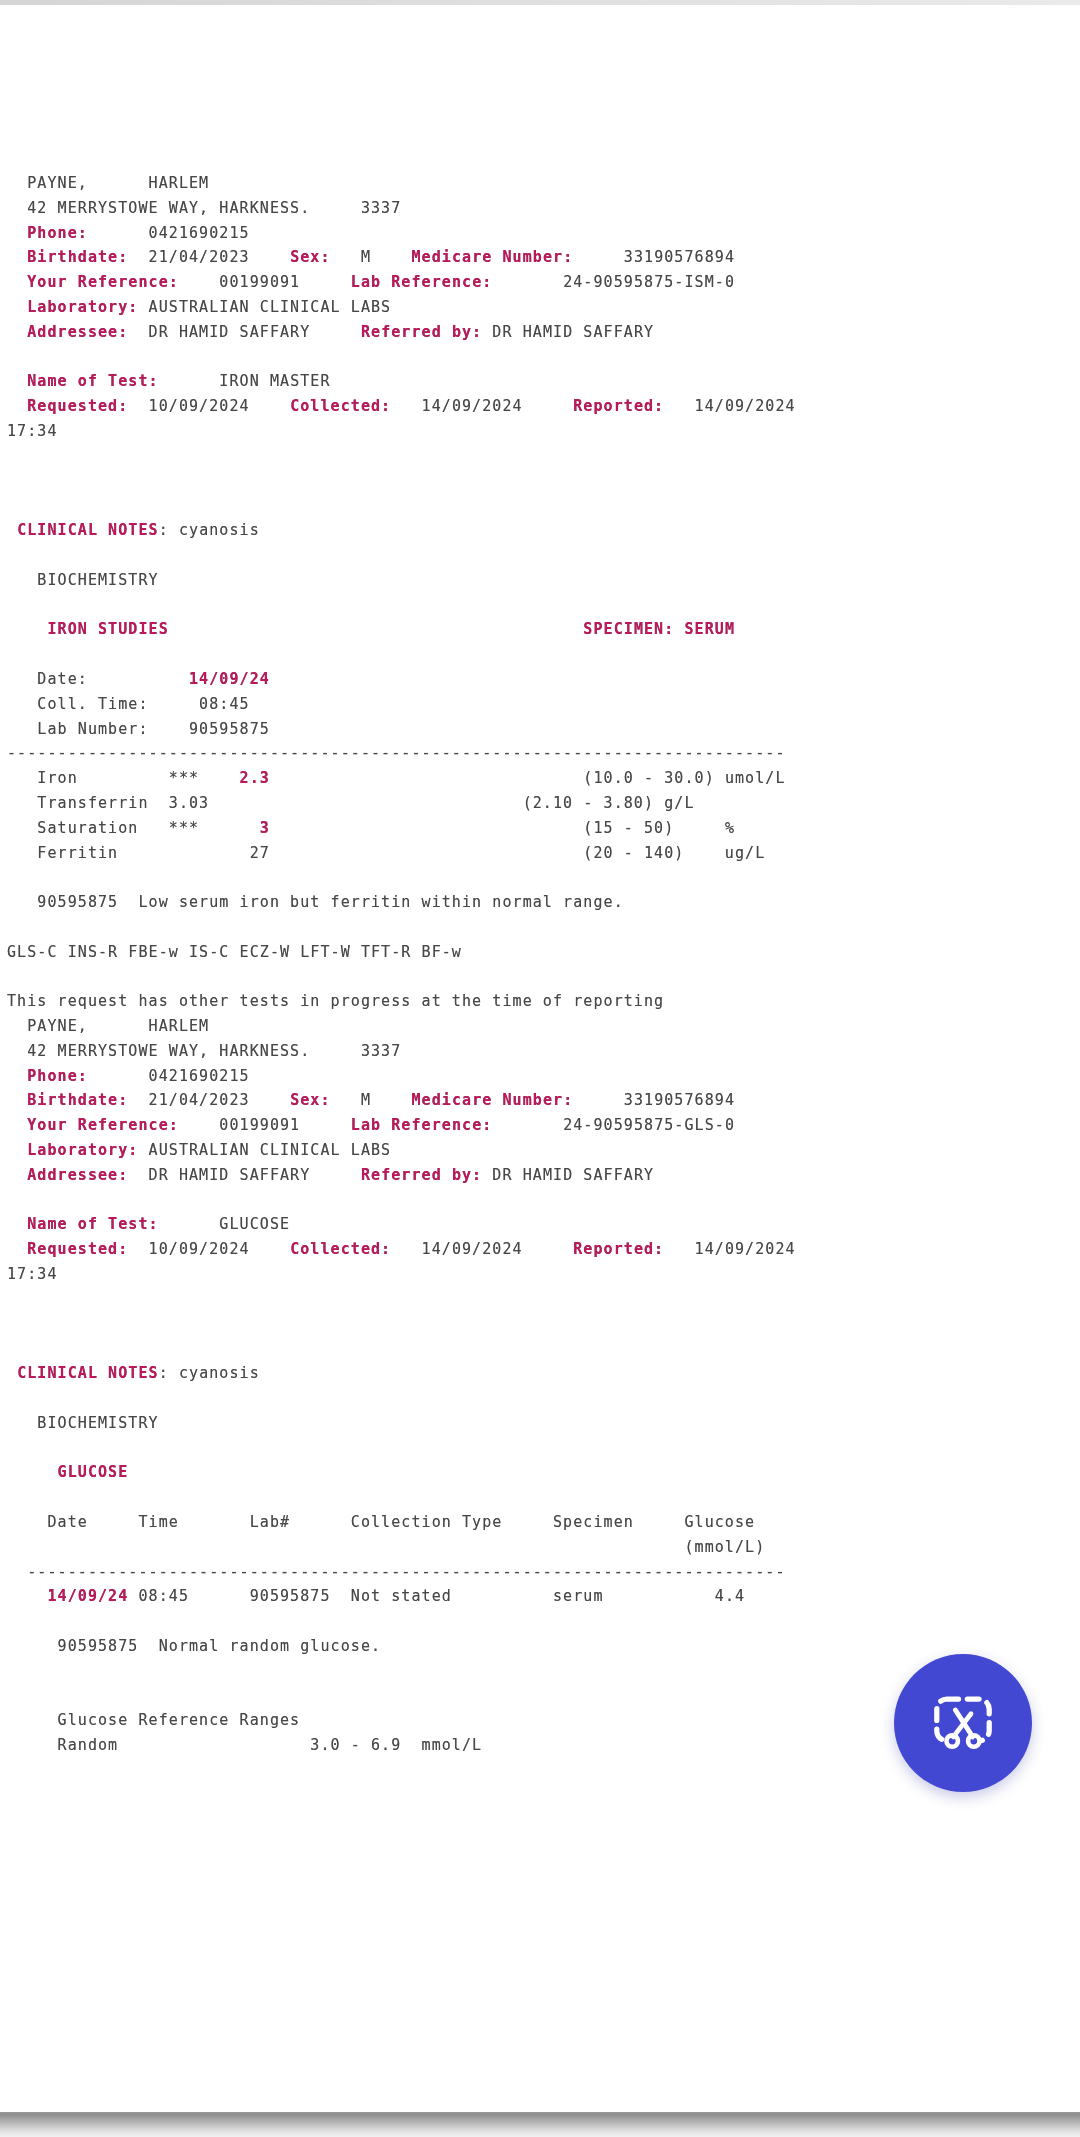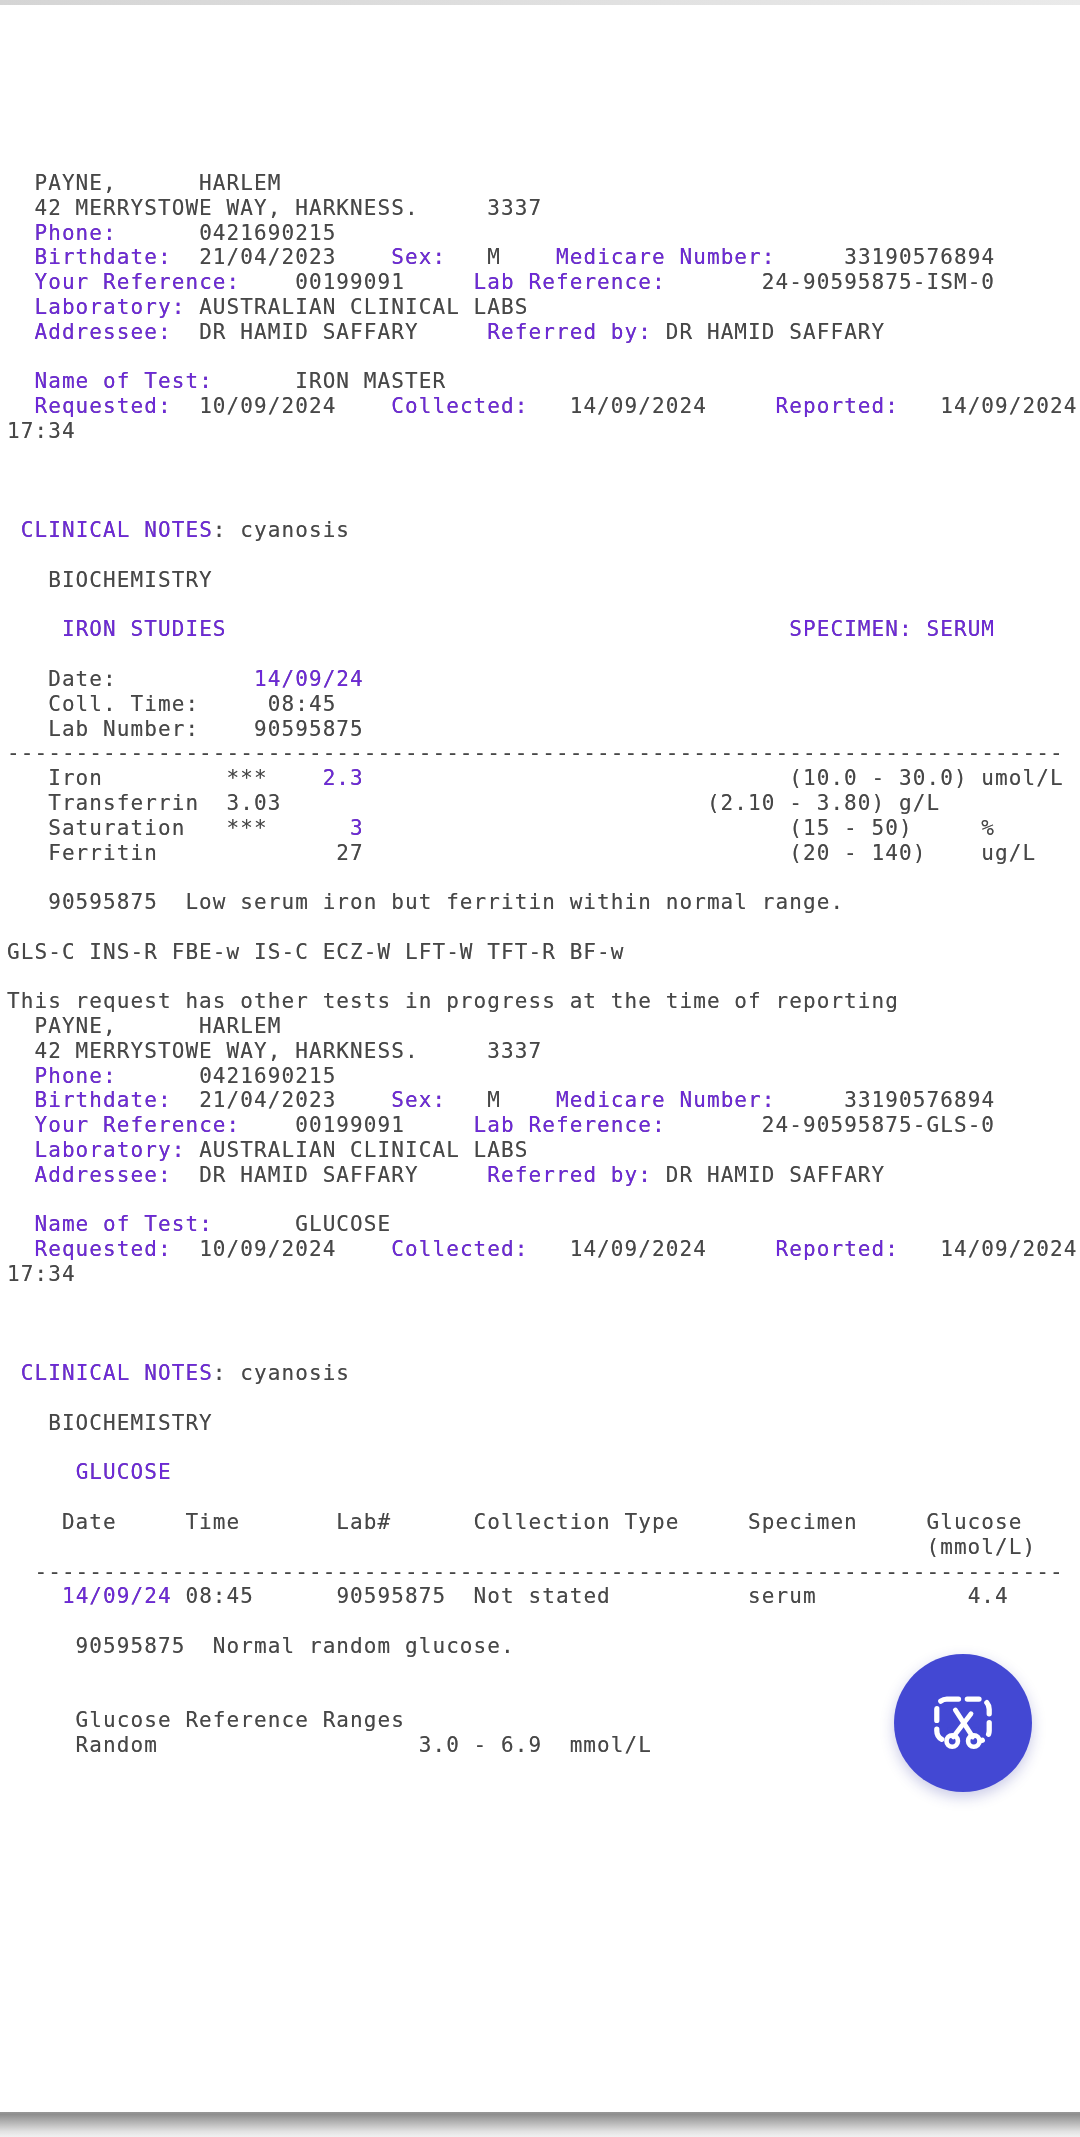--- a/index.html
+++ b/index.html
@@ -9,26 +9,26 @@
     position:relative;
     overflow:hidden;
     font-family:"Liberation Mono","DejaVu Sans Mono",monospace;
   }
   .top-strip{
     position:absolute;top:0;left:0;width:1080px;height:5px;
     background:linear-gradient(90deg,#d5d5d5,#eaeaea);
   }
   .report{
     position:absolute;left:7px;top:171px;margin:0;
-    font-size:21px;letter-spacing:1.08px;line-height:24.8px;
+    font-size:15px;letter-spacing:1.08px;line-height:24.8px;
     color:#474747;
     text-shadow:0 0 0.5px rgba(80,80,80,0.55);
   }
   .report-line{height:24.8px;white-space:pre;}
-  .report-line .b{font-weight:400;color:#6d28d9;text-shadow:0 0 0.5px rgba(20,20,20,0.6);}
+  .report-line .b{font-weight:700;color:#be185d;text-shadow:0 0 0.5px rgba(20,20,20,0.6);}
   .fab{
     position:absolute;left:894px;top:1654px;width:138px;height:138px;
     border:none;border-radius:50%;
     background:var(--fab,#4348d3);
     display:flex;align-items:center;justify-content:center;
     box-shadow:0 5px 14px rgba(40,44,160,0.25);
     cursor:pointer;padding:0;
   }
   .fab svg{display:block;}
   .bottom-bar{

